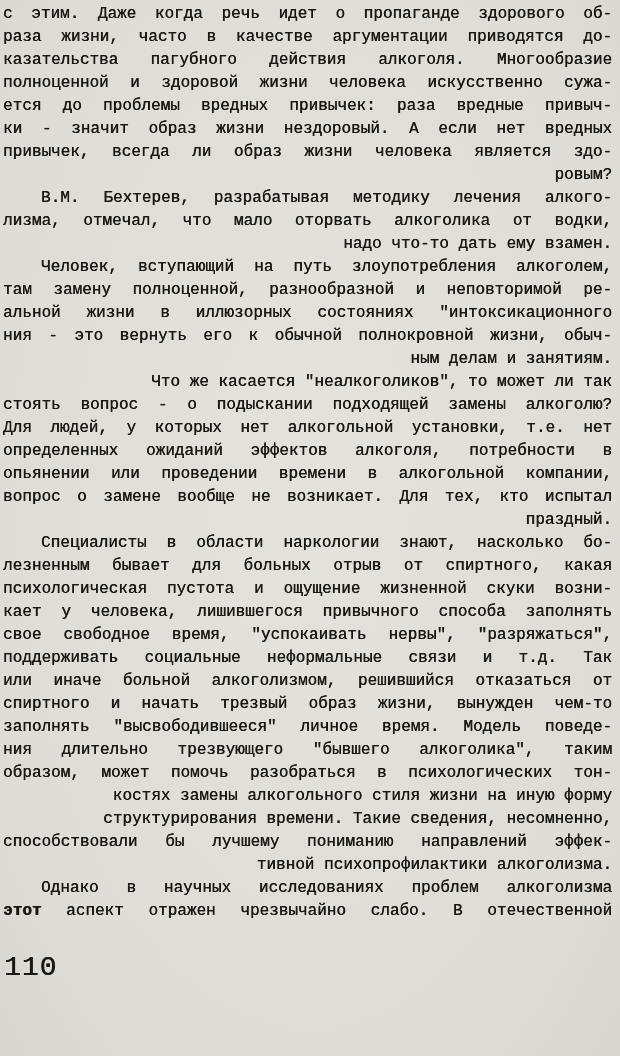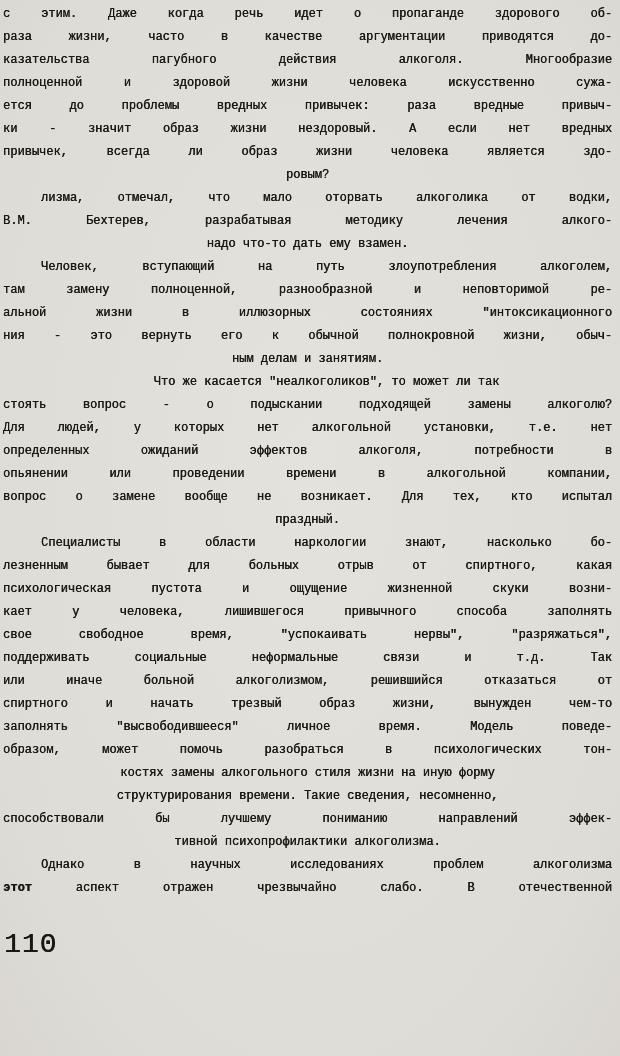--- a/index.html
+++ b/index.html
@@ -15,30 +15,30 @@
   }
   .page {
     width: 620px;
     height: 1056px;
     position: relative;
     box-sizing: border-box;
   }
   .text-block {
     padding: 3px 8px 0 3px;
     color: #1b1813;
-    font-size: 12px;
+    font-size: 16px;
     line-height: 23px;
     letter-spacing: 0;
     text-shadow: 0.35px 0 0 currentColor; 
   }
   .para { margin: 0; }
   .line {
     height: 23px;
     overflow: hidden;
-    text-align: center;
+    text-align: right;
   }
   .line.j {
     text-align: justify;
     text-align-last: justify;
   }
   .para.indent .line:first-child {
     text-indent: 38px;
   }
   .line b {
     font-weight: bold;
@@ -63,22 +63,22 @@
         <div class="line j">с этим. Даже когда речь идет о пропаганде здорового об-</div>
         <div class="line j">раза жизни, часто в качестве аргументации приводятся до-</div>
         <div class="line j">казательства пагубного действия алкоголя. Многообразие</div>
         <div class="line j">полноценной и здоровой жизни человека искусственно сужа-</div>
         <div class="line j">ется до проблемы вредных привычек: раза вредные привыч-</div>
         <div class="line j">ки - значит образ жизни нездоровый. А если нет вредных</div>
         <div class="line j">привычек, всегда ли образ жизни человека является здо-</div>
         <div class="line">ровым?</div>
       </div>
       <div class="para indent">
+        <div class="line j">В.М. Бехтерев, разрабатывая методику лечения алкого-</div>
         <div class="line j">лизма, отмечал, что мало оторвать алкоголика от водки,</div>
-        <div class="line j">В.М. Бехтерев, разрабатывая методику лечения алкого-</div>
         <div class="line">надо что-то дать ему взамен.</div>
       </div>
       <div class="para indent">
         <div class="line j">Человек, вступающий на путь злоупотребления алкоголем,</div>
         <div class="line j">там замену полноценной, разнообразной и неповторимой ре-</div>
         <div class="line j">альной жизни в иллюзорных состояниях ″интоксикационного</div>
         <div class="line j">ния - это вернуть его к обычной полнокровной жизни, обыч-</div>
         <div class="line">ным делам и занятиям.</div>
       </div>
       <div class="para indent">
@@ -93,20 +93,21 @@
       <div class="para indent">
         <div class="line j">Специалисты в области наркологии знают, насколько бо-</div>
         <div class="line j">лезненным бывает для больных отрыв от спиртного, какая</div>
         <div class="line j">психологическая пустота и ощущение жизненной скуки возни-</div>
         <div class="line j">кает у человека, лишившегося привычного способа заполнять</div>
         <div class="line j">свое свободное время, ″успокаивать нервы″, ″разряжаться″,</div>
         <div class="line j">поддерживать социальные неформальные связи и т.д. Так</div>
         <div class="line j">или иначе больной алкоголизмом, решившийся отказаться от</div>
         <div class="line j">спиртного и начать трезвый образ жизни, вынужден чем-то</div>
         <div class="line j">заполнять ″высвободившееся″ личное время. Модель поведе-</div>
+        <div class="line j">ния длительно трезвующего ″бывшего алкоголика″, таким</div>
         <div class="line j">образом, может помочь разобраться в психологических тон-</div>
         <div class="line">костях замены алкогольного стиля жизни на иную форму</div>
         <div class="line">структурирования времени. Такие сведения, несомненно,</div>
         <div class="line j">способствовали бы лучшему пониманию направлений эффек-</div>
         <div class="line">тивной психопрофилактики алкоголизма.</div>
       </div>
       <div class="para indent">
         <div class="line j">Однако в научных исследованиях проблем алкоголизма</div>
         <div class="line j"><b>этот</b><span> аспект отражен чрезвычайно слабо. В отечественной</span></div>
       </div>

